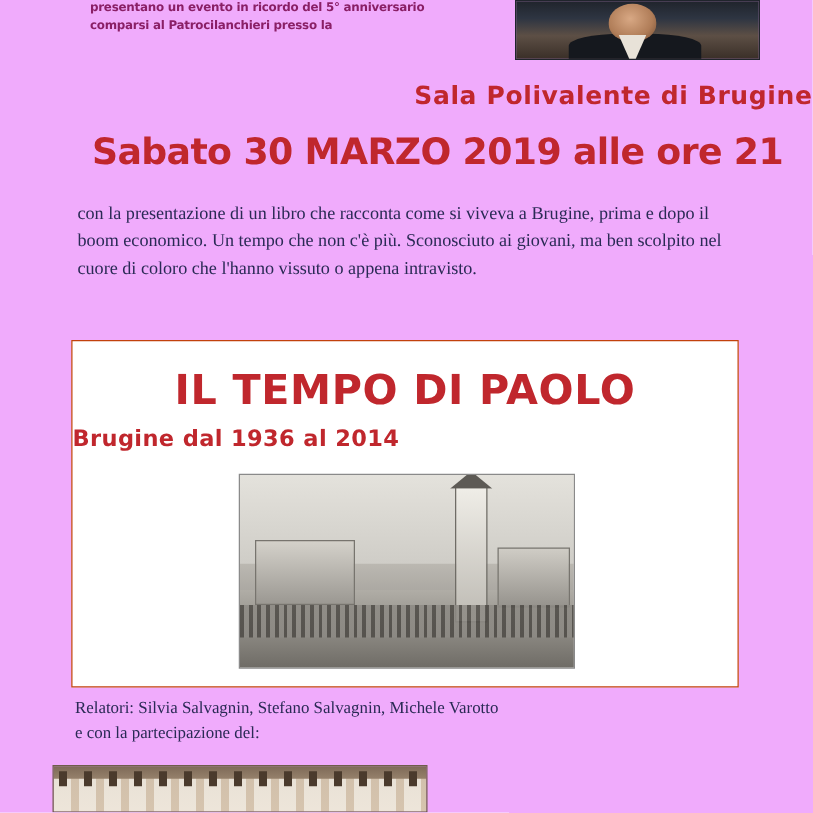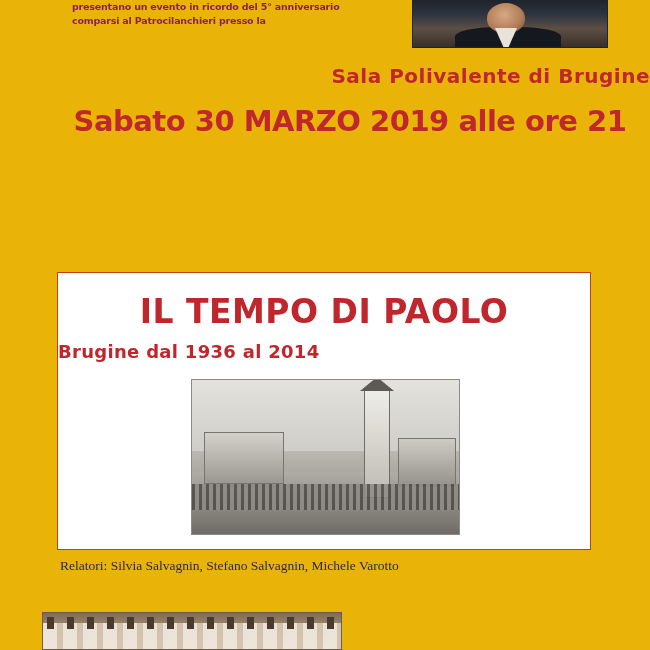--- a/index.html
+++ b/index.html
@@ -11,21 +11,21 @@
     height: 650px;
     background: #ffffff;
     font-family: "Liberation Serif", serif;
     overflow: hidden;
     position: relative;
   }
   .poster {
     position: relative;
     width: 650px;
     height: 650px;
-    background: #eab308;
+    background: #f0abfc;
     box-sizing: border-box;
     overflow: hidden;
   }
 
   
   .intro {
     position: absolute;
     left: 72px;
     top: 0px;
     width: 330px;
@@ -285,37 +285,39 @@
   <div class="photo-top">
     <div class="suit"></div>
     <div class="face"></div>
     <div class="shirt"></div>
   </div>
 
   <div class="venue">Sala  Polivalente  di  Brugine</div>
 
   <div class="datetime">Sabato 30 MARZO 2019  alle ore 21</div>
 
+  <div class="desc">con la presentazione di un libro che racconta come si viveva a Brugine, prima e dopo il boom economico. Un tempo che non c'è più. Sconosciuto ai giovani, ma ben scolpito nel cuore di coloro che l'hanno vissuto o appena intravisto.</div>
 
   <div class="book-frame">
     <div class="book-title">IL TEMPO DI PAOLO</div>
     <div class="book-sub">Brugine dal 1936 al 2014</div>
     <div class="book-photo">
       <div class="bp-sky"></div>
       <div class="bp-ground"></div>
       <div class="bp-bldg-l"></div>
       <div class="bp-bldg-r"></div>
       <div class="bp-tower"></div>
       <div class="bp-crowd"></div>
     </div>
   </div>
 
   <div class="speakers">
     <span class="lead">Relatori:</span>
     <span>Silvia Salvagnin, Stefano Salvagnin, Michele Varotto</span>
+    <div>e  con la partecipazione del:</div>
   </div>
 
   <div class="photo-bottom">
     <div class="choir-row"></div>
     <div class="choir-heads"></div>
   </div>
 
 
 </div>
 

